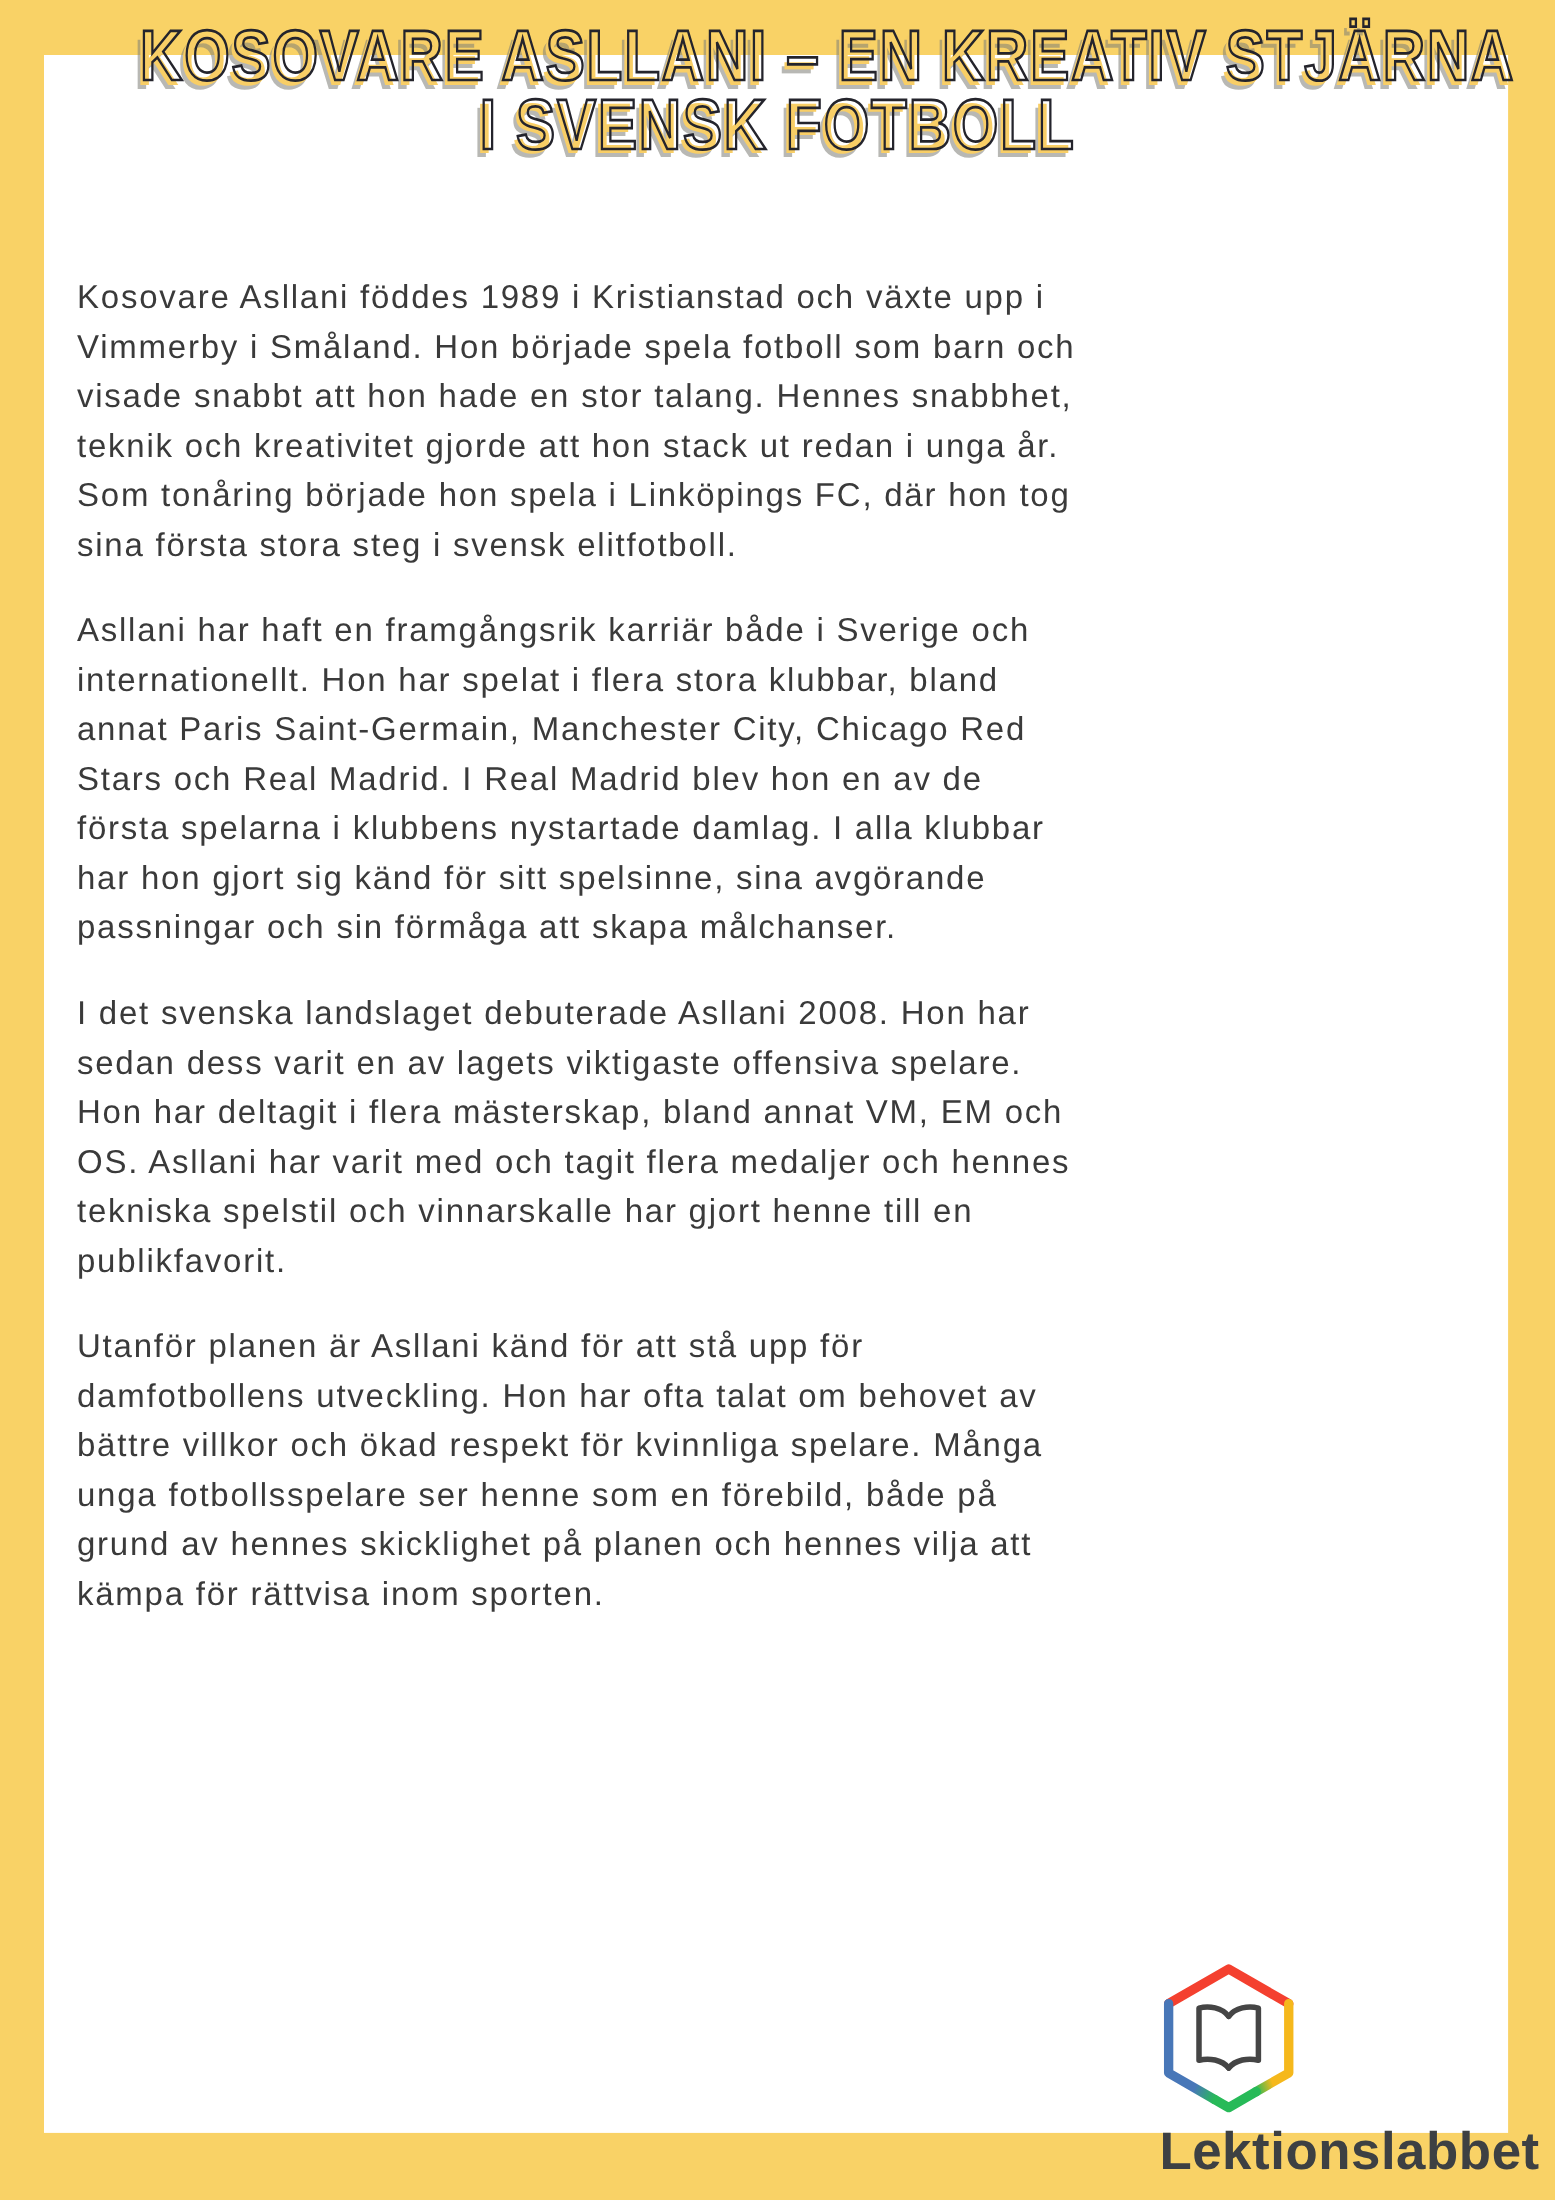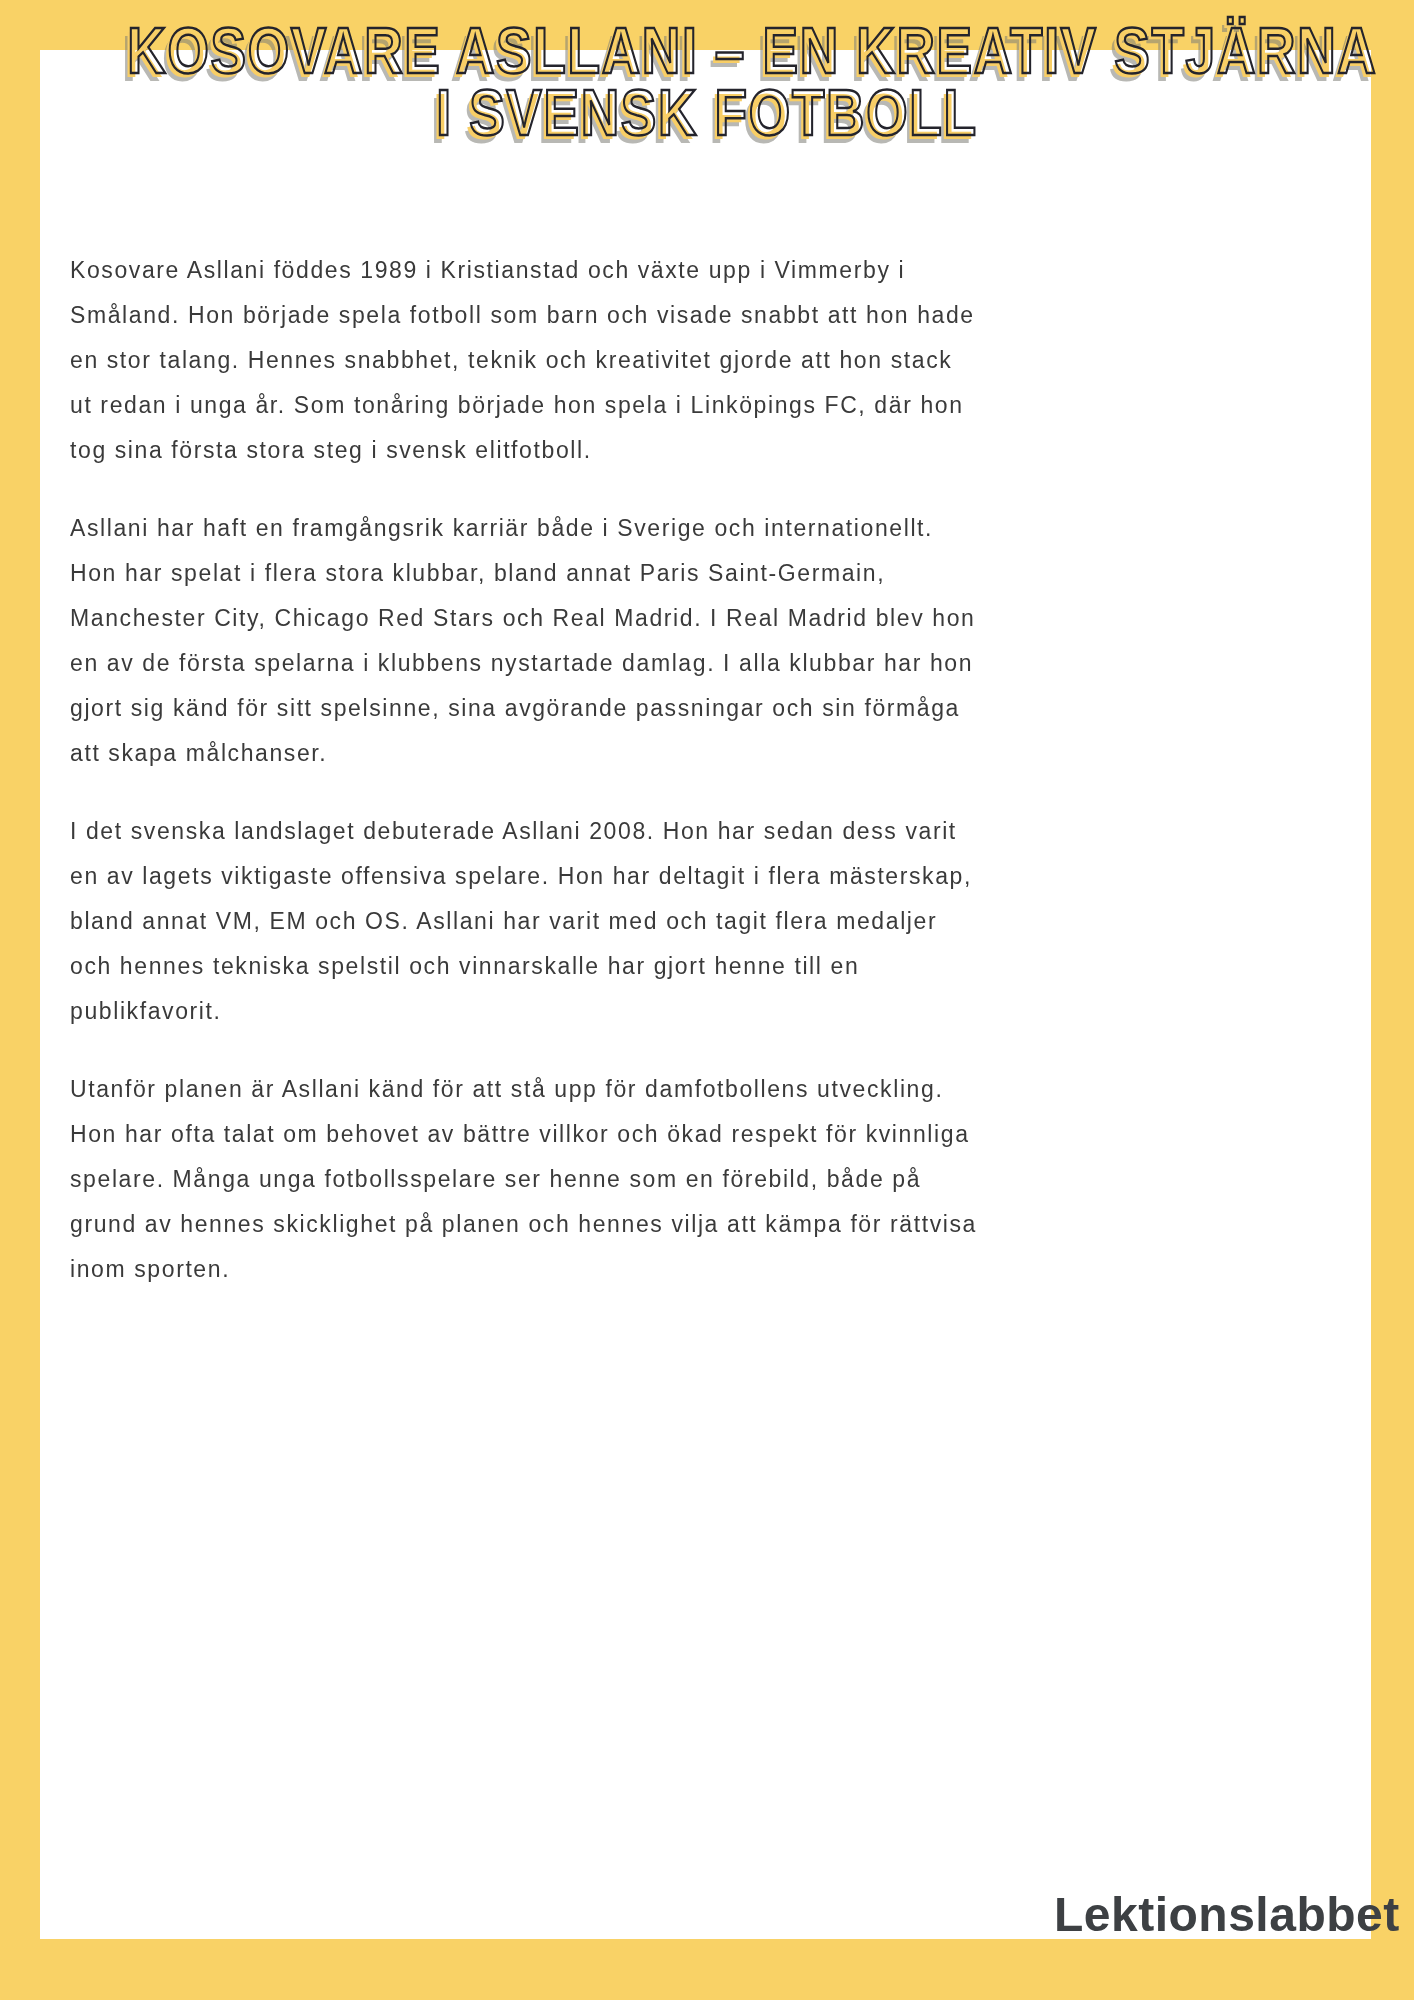--- a/index.html
+++ b/index.html
@@ -57,34 +57,35 @@
   }
   
   .content {
     position: absolute;
     top: 248px;
     left: 70px;
     width: 912px;
   }
   .content p {
     margin: 0 0 33px 0;
-    font-size: 23px;
+    font-size: 30px;
     font-weight: 300;
     line-height: 45px;
     letter-spacing: 1.6px;
     color: #3A3A3A;
   }
   
   .logo {
     position: absolute;
     right: 40px;
     bottom: 16px;
     width: 320px;
     display: flex;
-    align-items: center;
+    flex-direction: column;
+    align-items: flex-start;
   }
   .logo svg {
     display: block;
   }
   .brand-name {
     margin-top: 4px;
     font-size: 48px;
     font-weight: bold;
     letter-spacing: 0.5px;
     color: #3D4043;

